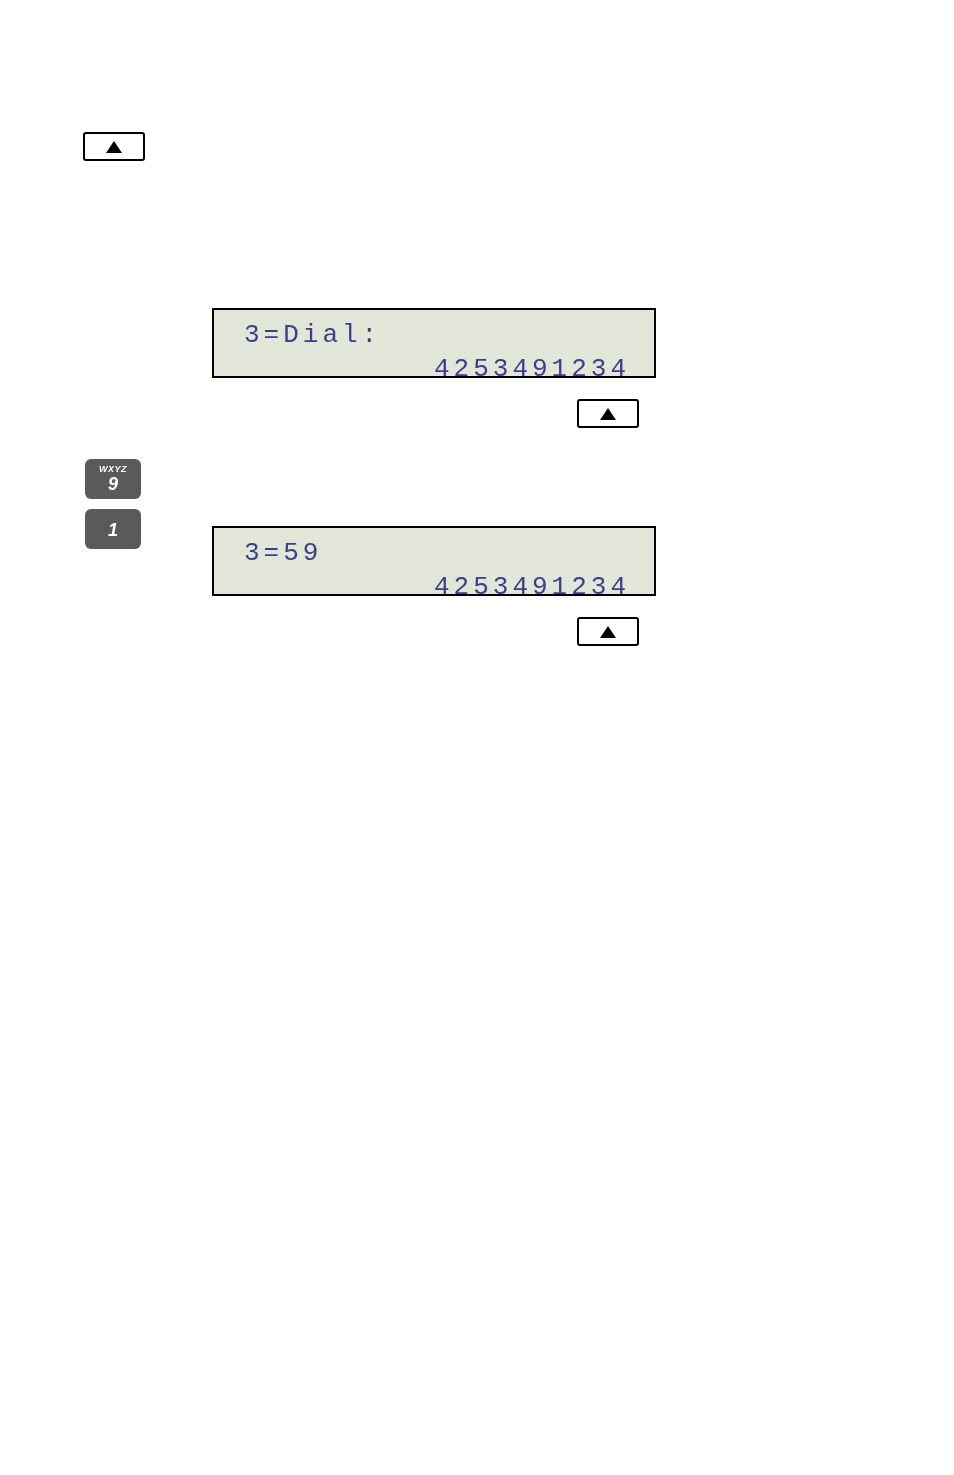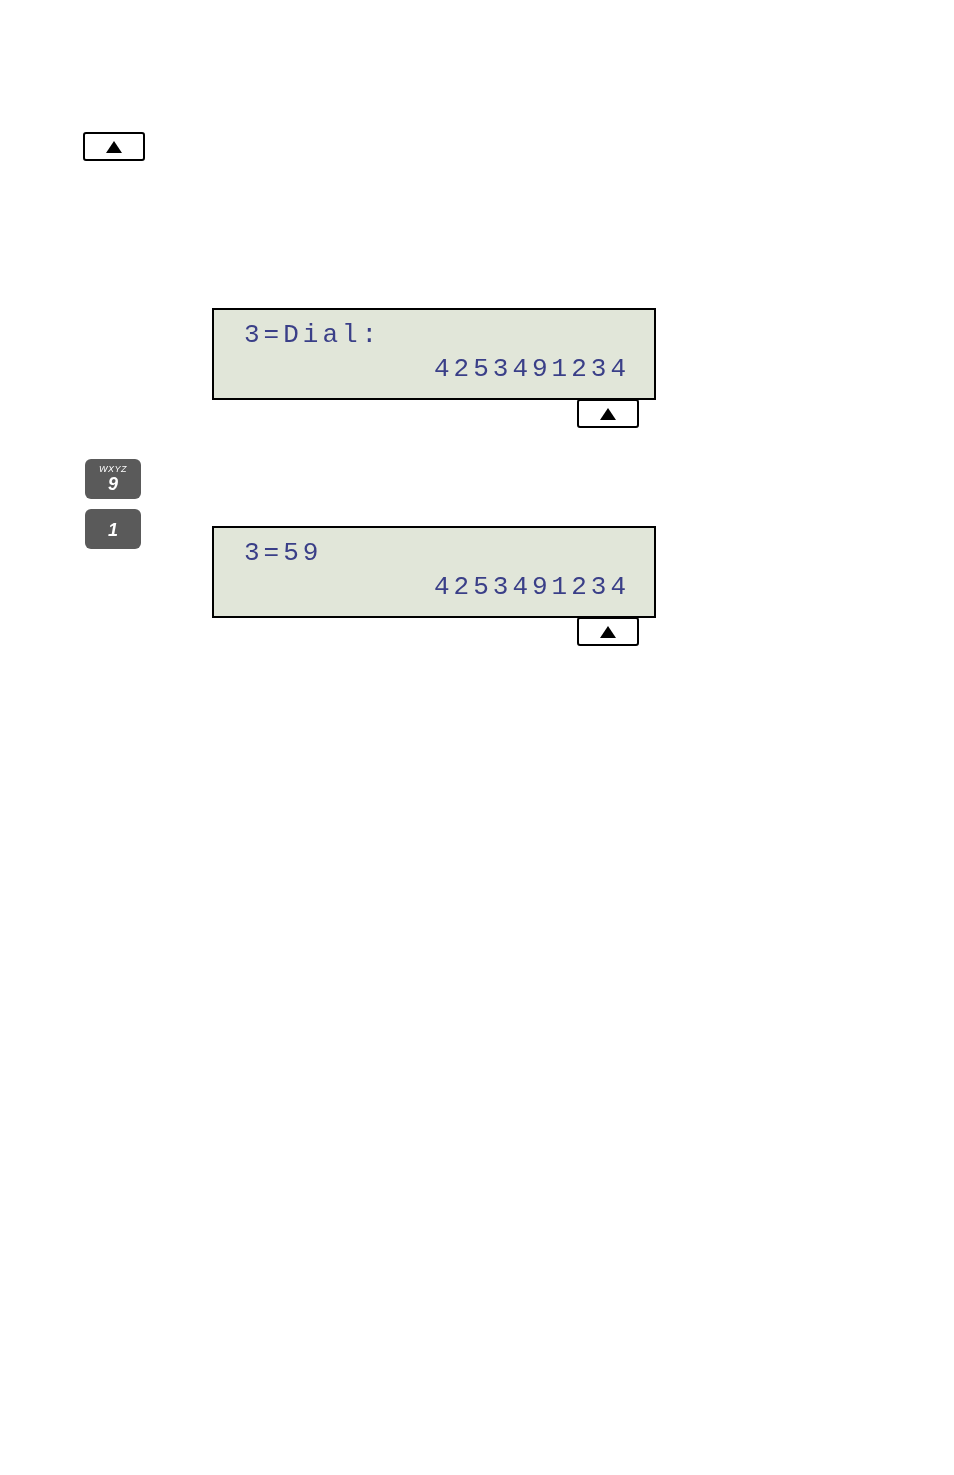--- a/index.html
+++ b/index.html
@@ -31,21 +31,21 @@
 
     #softkey-top { left: 83px;  top: 132px; }
     #softkey-mid { left: 577px; top: 399px; }
     #softkey-bot { left: 577px; top: 617px; }
 
     
     .lcd {
       position: absolute;
       box-sizing: border-box;
       width: 444px;
-      height: 92px;
+      height: 70px;
       border: 2px solid #000000;
       background: #e1e6d9;
       font-family: "Courier New", monospace;
       font-size: 26px;
       color: #3a3f88;
       letter-spacing: 4px;
     }
     .lcd .line1 {
       position: absolute;
       left: 30px;
@@ -73,21 +73,21 @@
       display: flex;
       flex-direction: column;
       align-items: center;
       justify-content: center;
       font-family: "Helvetica Neue", Helvetica, Arial, sans-serif;
     }
     .key .sup {
       font-size: 9px;
       line-height: 1;
       font-style: italic;
-      font-weight: 400;
+      font-weight: 700;
       letter-spacing: 0.5px;
     }
     .key .digit {
       font-size: 18px;
       line-height: 1;
       font-weight: 700;
       font-style: italic;
       margin-top: 1px;
     }
 

